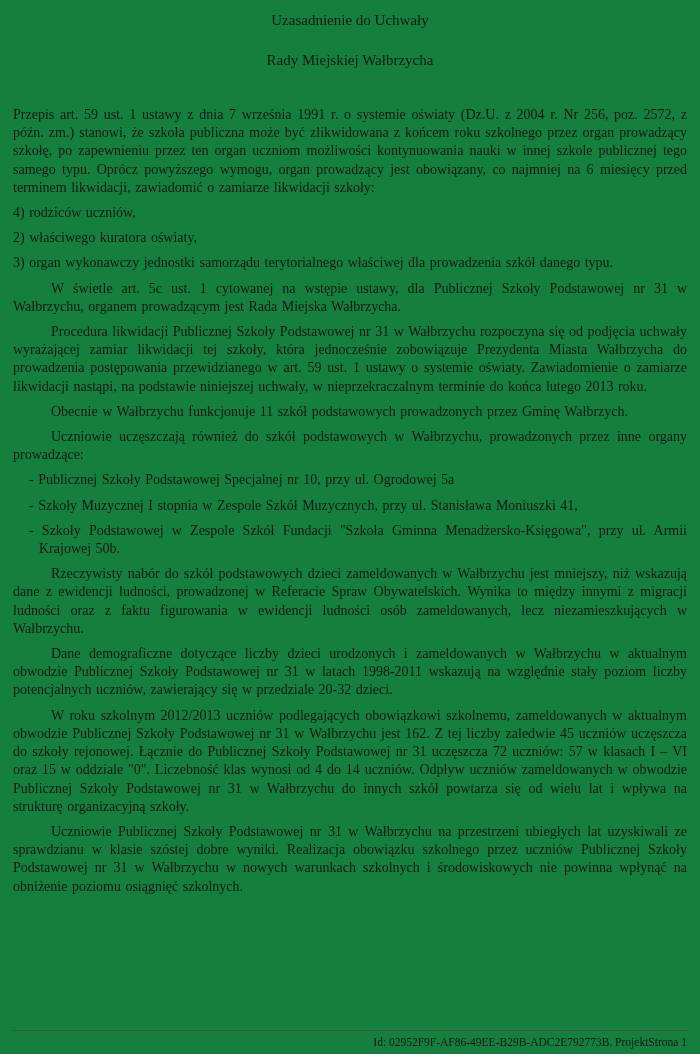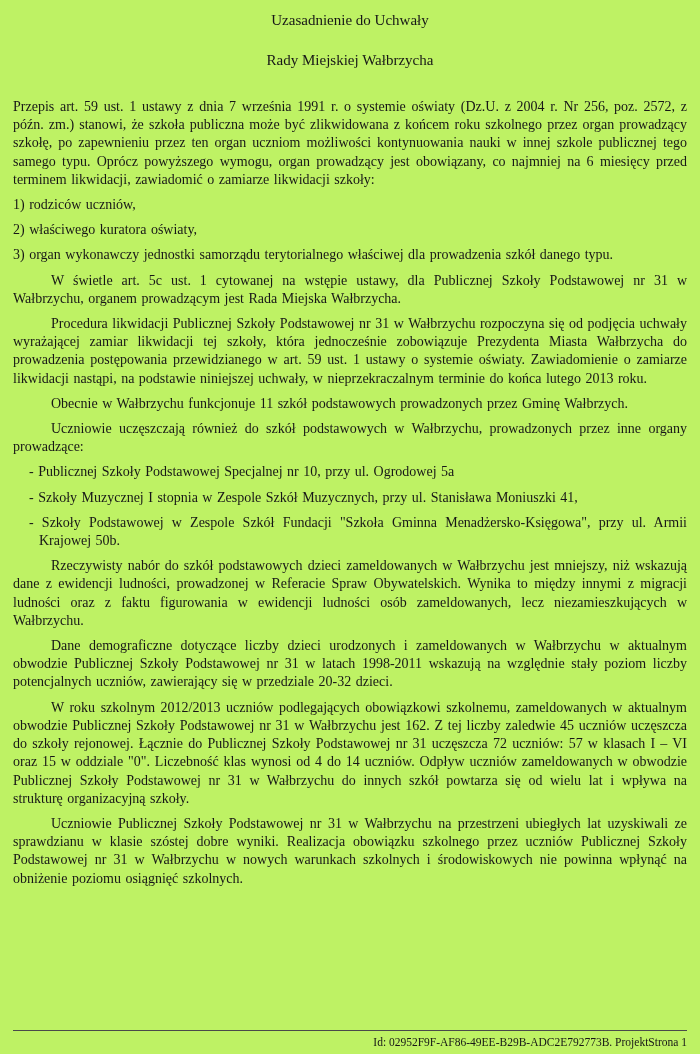--- a/index.html
+++ b/index.html
@@ -5,42 +5,42 @@
   html, body {
     margin: 0;
     padding: 0;
     background: #e8e8e8;
   }
   .page {
     position: relative;
     width: 700px;
     height: 1054px;
     margin: 0 auto;
-    background: #bef264;
+    background: #15803d;
     box-sizing: border-box;
     padding: 10px 13px 0 13px;
     overflow: hidden;
     font-family: "Liberation Serif", "DejaVu Serif", serif;
     color: #171717;
   }
   .doc-header { text-align: center; }
   .doc-title-line1 {
     font-size: 15px;
     line-height: 16px;
     margin: 2px 0 0 0;
     text-align: center;
   }
   .doc-title-line2 {
     font-size: 15px;
     line-height: 16px;
     margin: 24px 0 0 0;
     text-align: center;
   }
   .body-content {
-    margin-top: 30px;
+    margin-top: 38px;
     font-size: 14px;
     line-height: 18.2px;
     text-align: justify;
     word-spacing: 1px;
   }
   .blk { margin: 0 0 7px 0; }
   .blk-plain { text-indent: 0; }
   .blk-indent { text-indent: 38px; }
   .blk-numbered { text-align: left; text-indent: 0; }
   .blk-dash {
@@ -71,21 +71,21 @@
 
 <div class="page">
 
   <div class="doc-header">
     <p class="doc-title-line1">Uzasadnienie do Uchwały</p>
     <p class="doc-title-line2">Rady Miejskiej Wałbrzycha</p>
   </div>
 
   <div class="body-content" id="body-content">
       <p class="blk blk-plain">Przepis art. 59 ust. 1 ustawy z dnia 7 września 1991 r. o systemie oświaty (Dz.U. z 2004 r. Nr 256, poz. 2572, z późn. zm.) stanowi, że szkoła publiczna może być zlikwidowana z końcem roku szkolnego przez organ prowadzący szkołę, po zapewnieniu przez ten organ uczniom możliwości kontynuowania nauki w innej szkole publicznej tego samego typu. Oprócz powyższego wymogu, organ prowadzący jest obowiązany, co najmniej na 6 miesięcy przed terminem likwidacji, zawiadomić o zamiarze likwidacji szkoły:</p>
-      <p class="blk blk-numbered">1) rodziców uczniów,</p>
+      <p class="blk blk-numbered">4) rodziców uczniów,</p>
       <p class="blk blk-numbered">2) właściwego kuratora oświaty,</p>
       <p class="blk blk-numbered">3) organ wykonawczy jednostki samorządu terytorialnego właściwej dla prowadzenia szkół danego typu.</p>
       <p class="blk blk-indent">W świetle art. 5c ust. 1 cytowanej na wstępie ustawy, dla Publicznej Szkoły Podstawowej nr 31 w Wałbrzychu, organem prowadzącym jest Rada Miejska Wałbrzycha.</p>
       <p class="blk blk-indent">Procedura likwidacji Publicznej Szkoły Podstawowej nr 31 w Wałbrzychu rozpoczyna się od podjęcia uchwały wyrażającej zamiar likwidacji tej szkoły, która jednocześnie zobowiązuje Prezydenta Miasta Wałbrzycha do prowadzenia postępowania przewidzianego w art. 59 ust. 1 ustawy o systemie oświaty. Zawiadomienie o zamiarze likwidacji nastąpi, na podstawie niniejszej uchwały, w nieprzekraczalnym terminie do końca lutego 2013 roku.</p>
       <p class="blk blk-indent">Obecnie w Wałbrzychu funkcjonuje 11 szkół podstawowych prowadzonych przez Gminę Wałbrzych.</p>
       <p class="blk blk-indent">Uczniowie uczęszczają również do szkół podstawowych w Wałbrzychu, prowadzonych przez inne organy prowadzące:</p>
       <p class="blk blk-dash">- Publicznej Szkoły Podstawowej Specjalnej nr 10, przy ul. Ogrodowej 5a</p>
       <p class="blk blk-dash">- Szkoły Muzycznej I stopnia w Zespole Szkół Muzycznych, przy ul. Stanisława Moniuszki 41,</p>
       <p class="blk blk-dash">- Szkoły Podstawowej w Zespole Szkół Fundacji "Szkoła Gminna Menadżersko-Księgowa", przy ul. Armii Krajowej 50b.</p>
       <p class="blk blk-indent">Rzeczywisty nabór do szkół podstawowych dzieci zameldowanych w Wałbrzychu jest mniejszy, niż wskazują dane z ewidencji ludności, prowadzonej w Referacie Spraw Obywatelskich. Wynika to między innymi z migracji ludności oraz z faktu figurowania w ewidencji ludności osób zameldowanych, lecz niezamieszkujących w Wałbrzychu.</p>

